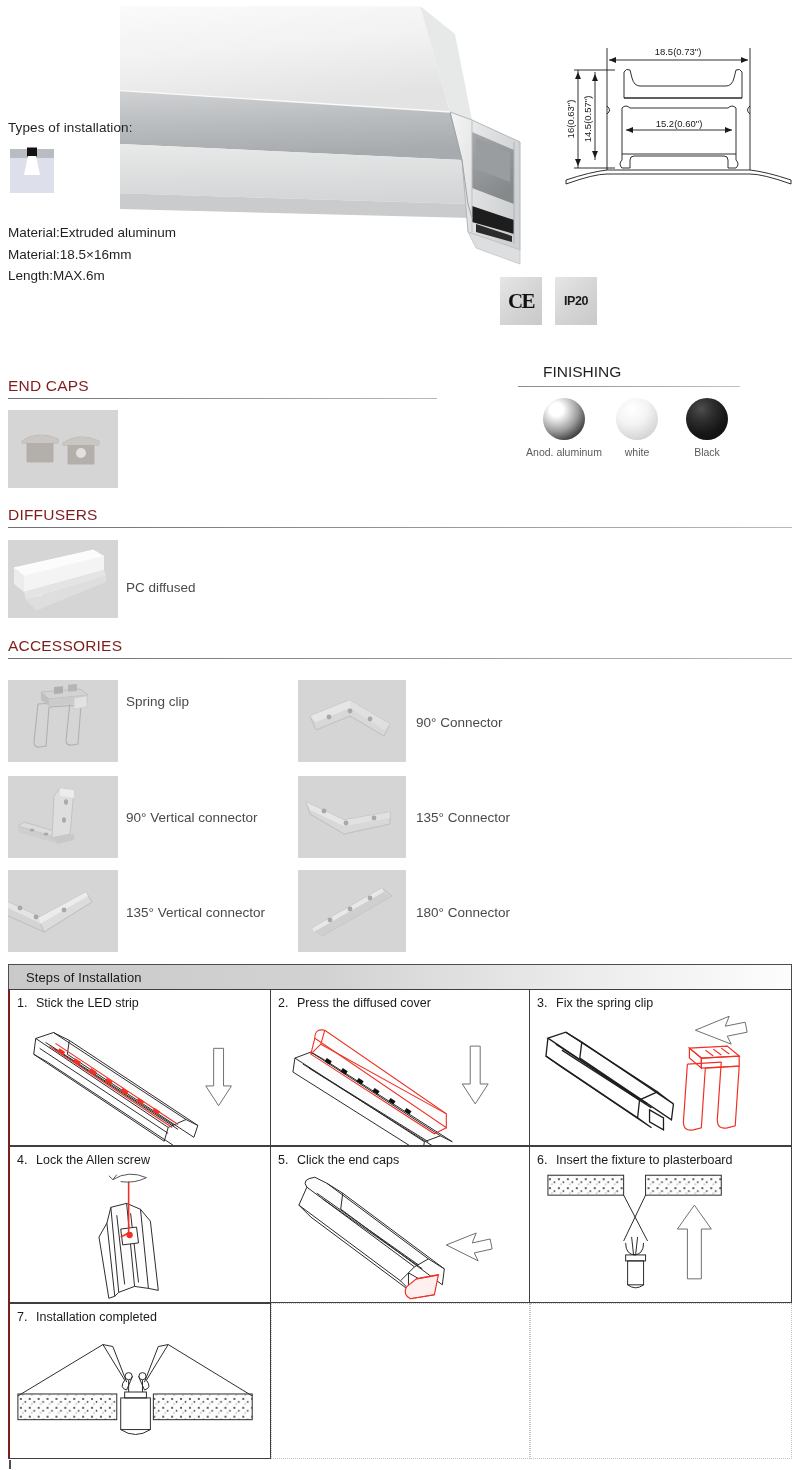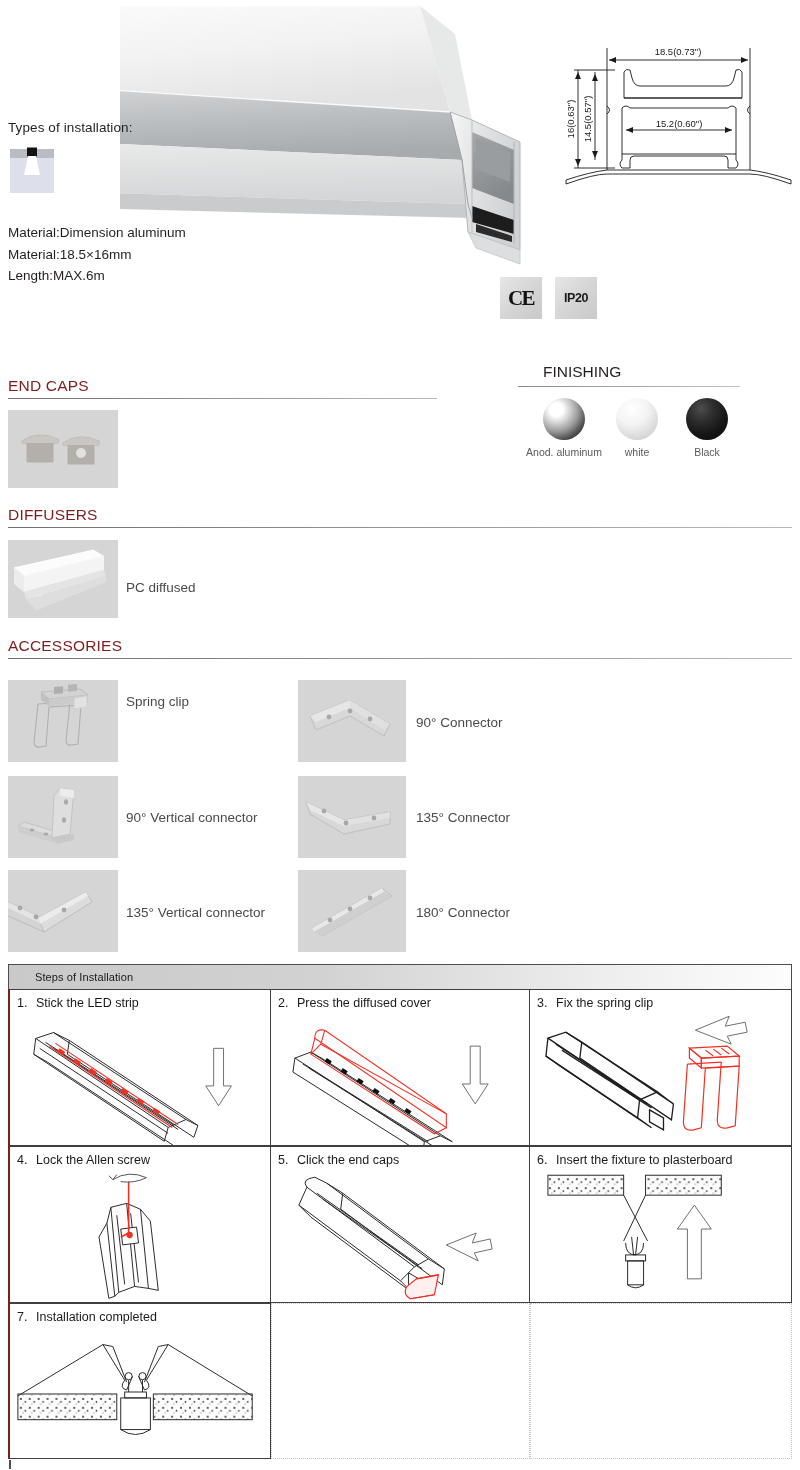--- a/index.html
+++ b/index.html
@@ -26,21 +26,21 @@
     position: absolute; left: 604px; top: 10px; width: 170px; height: 32px;
     background: #7b7b7b; color: #ffffff;
     font-size: 16px; letter-spacing: .6px;
     display: flex; align-items: center; justify-content: center;
   }
 
   .tech-draw { position: absolute; left: 560px; top: 42px; width: 236px; height: 160px; }
 
   .cert-row { position: absolute; left: 500px; top: 277px; display: flex; gap: 13px; }
   .cert-box {
-    width: 42px; height: 42px;
+    width: 42px; height: 48px;
     background: linear-gradient(135deg,#e6e6e6 0%,#d4d4d4 55%,#c9c9c9 100%);
     display: flex; align-items: center; justify-content: center;
   }
   .cert-ce { font-size: 21px; font-weight: 700; letter-spacing: -1.5px; color: #111; font-family: "Liberation Serif", serif; }
   .cert-ip { font-size: 12.5px; font-weight: 700; color: #1a1a1a; letter-spacing: -.4px; }
 
   
   .sec-title { position: absolute; font-size: 15.5px; color: #7f1d1d; letter-spacing: .2px; }
   .sec-rule { position: absolute; height: 1px; background: linear-gradient(to right,#6f6f6f,#b9b9b9); }
 
@@ -68,21 +68,21 @@
   .fin-cap { position: absolute; font-size: 10.5px; color: #5a5a5a; text-align: center; }
 
   
   .steps-wrap { position: absolute; left: 8px; top: 964px; width: 784px; height: 496px; }
   .steps-head {
     position: absolute; left: 0; top: 0; width: 784px; height: 25px;
     background: linear-gradient(to right,#c9c9c9 0%,#d2d2d2 40%,#ededed 75%,#fdfdfd 100%);
     border: 1px solid #4d4d4d; border-bottom: none;
     display: flex; align-items: center;
   }
-  .steps-head span { padding-left: 5px; font-size: 11px; color: #1a1a1a; letter-spacing: .1px; margin-left: 21px; }
+  .steps-head span { padding-left: 17px; font-size: 13px; color: #1a1a1a; letter-spacing: .1px; }
 
   .steps-grid {
     position: absolute; left: 0; top: 25px; width: 784px; height: 470px;
     display: grid;
     grid-template-columns: 263px 259px 262px;
     grid-template-rows: 157px 157px 156px;
   }
   .cell { position: relative; border-right: 1px solid #3f3f3f; border-bottom: 1px solid #3f3f3f;
           border-top: 1px solid #3f3f3f; overflow: hidden; }
   .cell:nth-child(3n+1) { border-left: 2px solid #7f1d1d; }
@@ -158,21 +158,21 @@
     <div class="install-label">Types of installation:</div>
 
     <svg class="install-icon" viewBox="0 0 48 52">
       <rect x="2" y="4" width="44" height="44" fill="#dde0ea"></rect>
       <rect x="2" y="4" width="44" height="9" fill="#b9bcc2"></rect>
       <rect x="19" y="2.5" width="10" height="9" fill="#121212"></rect>
       <polygon points="20,11 28,11 32,30 16,30" fill="#ffffff"></polygon>
     </svg>
 
     <div class="specs">
-      <div>Material:Dimension aluminum</div>
+      <div>Material:Extruded aluminum</div>
       <div>Material:18.5×16mm</div>
       <div>Length:MAX.6m</div>
     </div>
 
 
     <svg class="tech-draw" viewBox="0 0 236 160">
       <g stroke="#1a1a1a" fill="none" stroke-width="0.9" stroke-linejoin="round">
 
         <line x1="47" y1="6" x2="47" y2="42"></line>
         <line x1="190" y1="6" x2="190" y2="42"></line>

